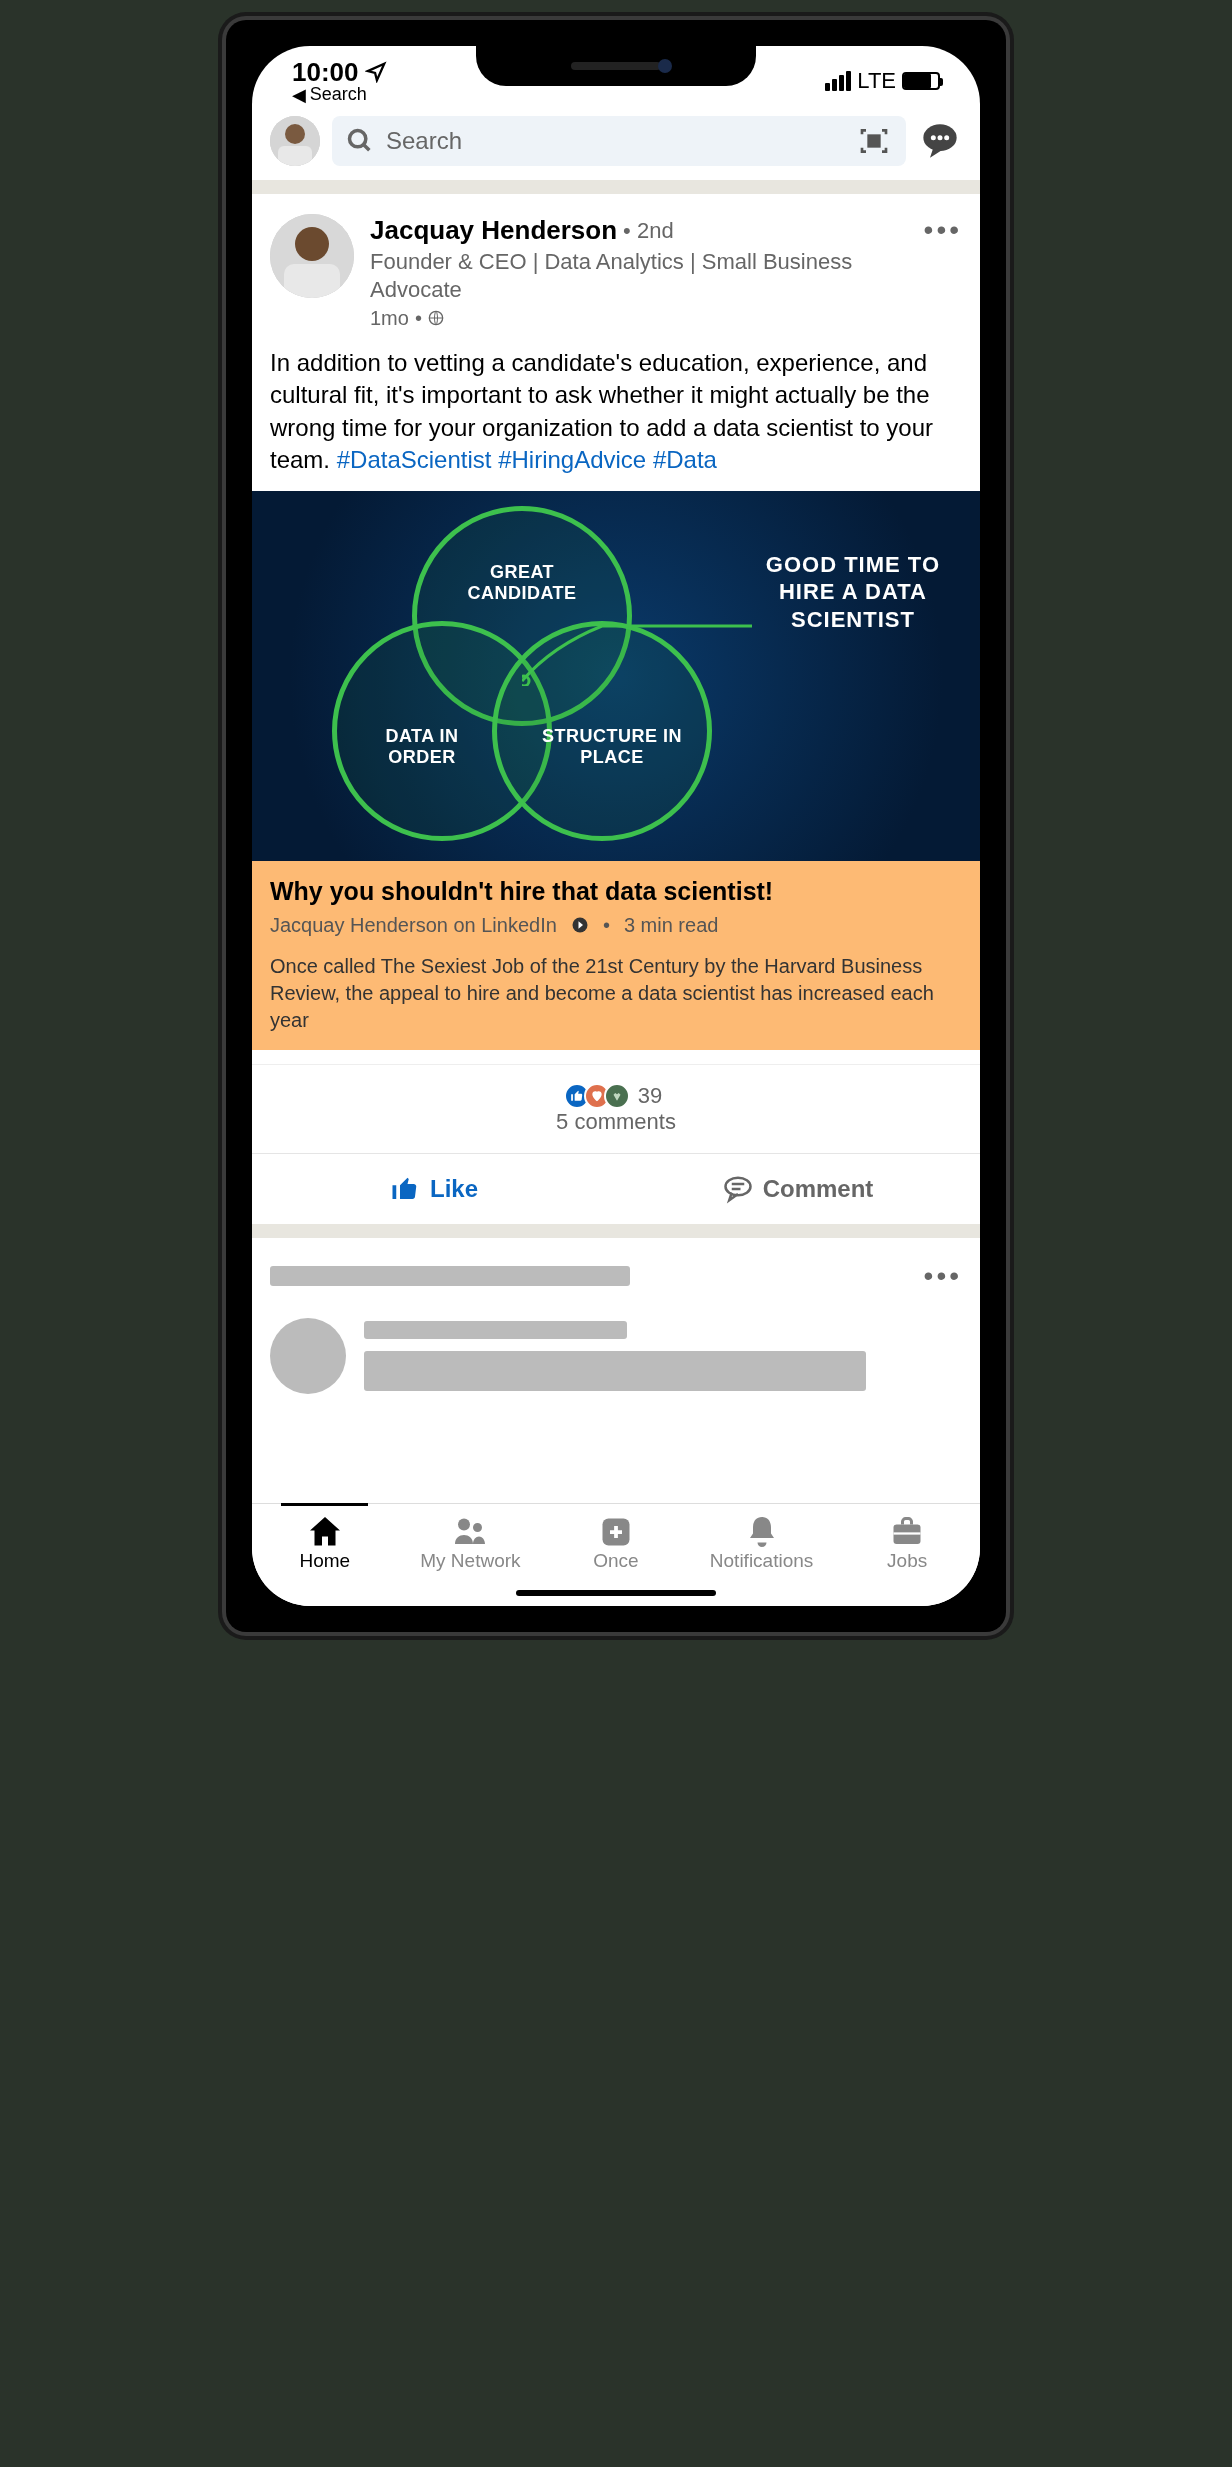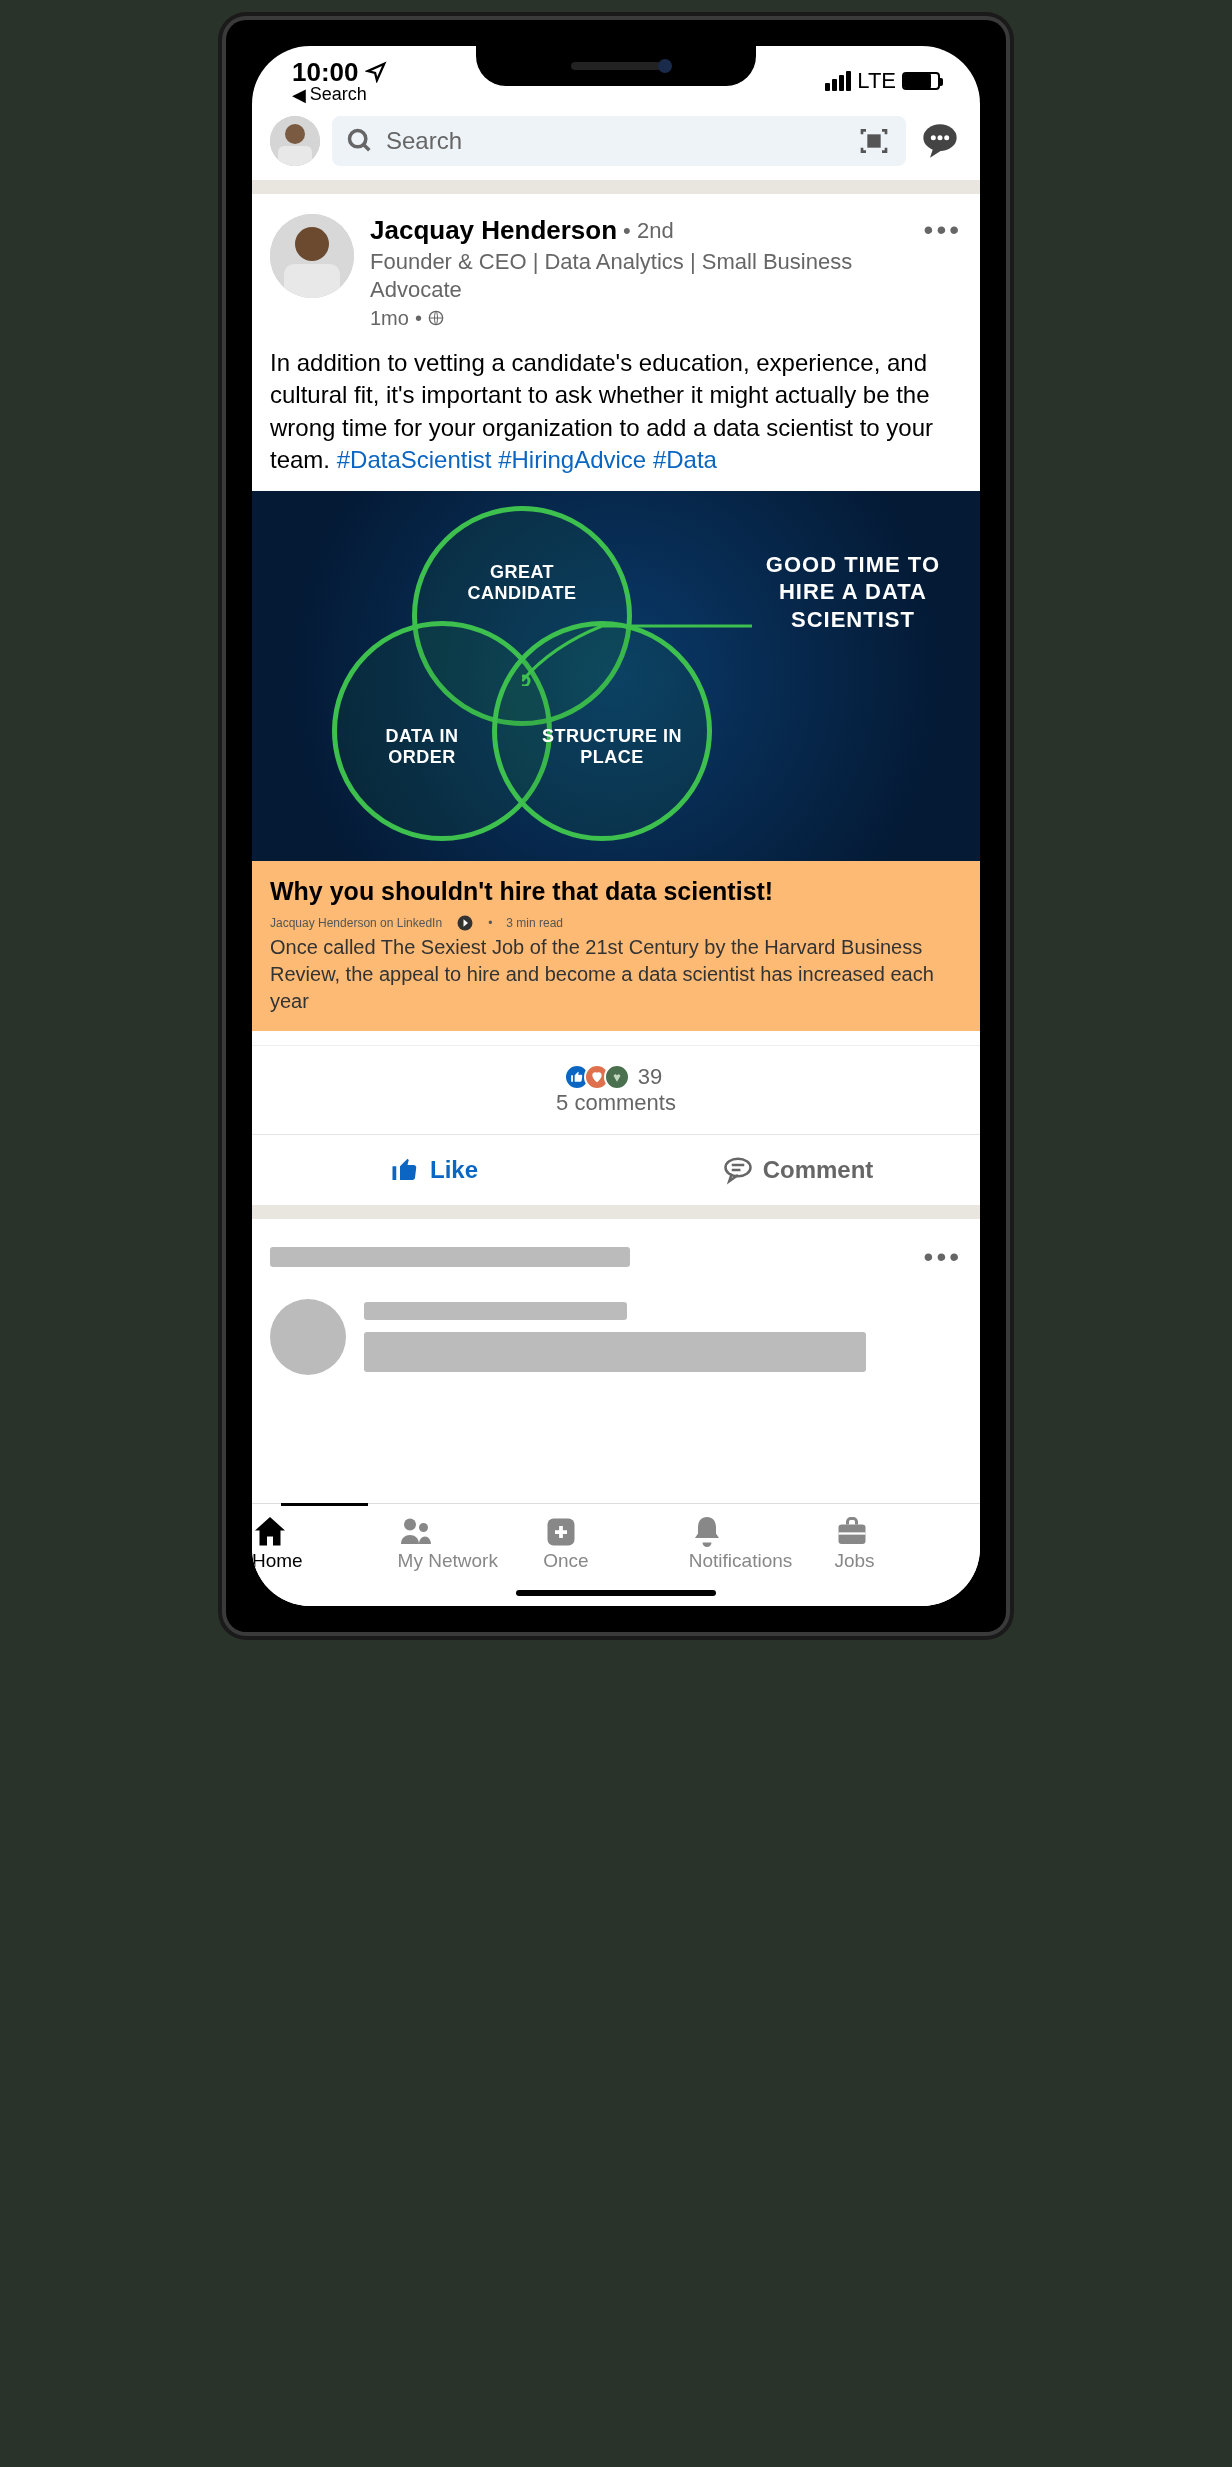--- a/index.html
+++ b/index.html
@@ -43,42 +43,42 @@
   .hashtag { color:#0a66c2; font-weight:500; }
 
   .article-img { width:100%; height:370px; background: radial-gradient(circle at 50% 50%, #0a3a6a 0%, #041a35 80%); position:relative; overflow:hidden; }
   .venn { position:absolute; left:70px; top:15px; }
   .venn-circle { position:absolute; width:220px; height:220px; border:5px solid #3dc04d; border-radius:50%; background: rgba(30,120,60,0.12);}
   .venn-label { position:absolute; color:#fff; font-weight:800; font-size:18px; text-align:center; letter-spacing:0.5px; font-family: Impact, 'Arial Narrow Bold', sans-serif;}
   .callout { position:absolute; right:40px; top:60px; color:#fff; font-weight:800; font-size:22px; text-align:center; letter-spacing:1px; font-family: Impact, 'Arial Narrow Bold', sans-serif; line-height:1.25;}
 
   .article-card { background:#fdba74; padding:16px 18px; }
   .article-title { font-weight:700; font-size:25px; margin-bottom:8px;}
-  .article-sub { color:#555; font-size:12px; display:flex; align-items:center; gap:14px; margin-bottom:2px;}
+  .article-sub { color:#555; font-size:20px; display:flex; align-items:center; gap:14px; margin-bottom:16px;}
   .article-desc { color:#333; font-size:20px; line-height:1.35;}
 
   .reactions-row { display:flex; justify-content:space-between; align-items:center; padding:18px; color:#666; font-size:22px; border-top:1px solid #eee; margin-top:14px;flex-direction:column;}
   .reactions-left { display:flex; align-items:center; gap:8px;}
   .react-icons { display:flex; }
   .react-ico { width:26px; height:26px; border-radius:50%; margin-left:-6px; border:2px solid #fff; display:flex; align-items:center; justify-content:center; font-size:14px;}
 
   .actions-row { display:flex; border-top:1px solid #e5e5e5; }
   .action-btn { flex:1; display:flex; align-items:center; justify-content:center; gap:10px; padding:20px 0; font-size:24px; font-weight:600; color:#666;}
   .action-btn.liked { color:#0a66c2; }
 
   .skeleton-post { background:#fff; padding:22px 18px; }
   .sk-bar1 { height:20px; width:52%; background:#bbb; border-radius:3px;}
   .sk-row { display:flex; align-items:center; gap:18px; margin-top:26px;}
   .sk-circle { width:76px; height:76px; border-radius:50%; background:#bbb;}
   .sk-col { flex:1; display:flex; flex-direction:column; gap:12px;}
   .sk-bar2 { height:18px; width:44%; background:#bbb; border-radius:3px;}
   .sk-bar3 { height:40px; width:84%; background:#bbb; border-radius:3px;}
 
   .bottom-nav { position:absolute; bottom:0; left:0; right:0; background:#fff; border-top:1px solid #ddd; display:flex; padding:10px 0 34px 0;}
-  .nav-item { flex:1; display:flex; flex-direction:column; gap:0; font-size:19px; color:#888;}
+  .nav-item { flex:1; display:flex; flex-direction:column; align-items:center; gap:0; font-size:19px; color:#888;}
   .nav-item.active { color:#000; position:relative; }
   .nav-item.active::before { content:''; position:absolute; top:-11px; left:20%; right:20%; height:3px; background:#000;}
   .nav-item svg { width:36px; height:36px; }
   .home-indicator { position:absolute; bottom:10px; left:50%; transform:translateX(-50%); width:200px; height:6px; background:#000; border-radius:3px;}
 
   .avatar-svg { width:100%; height:100%; }
 </style>
 </head>
 <body>
 

